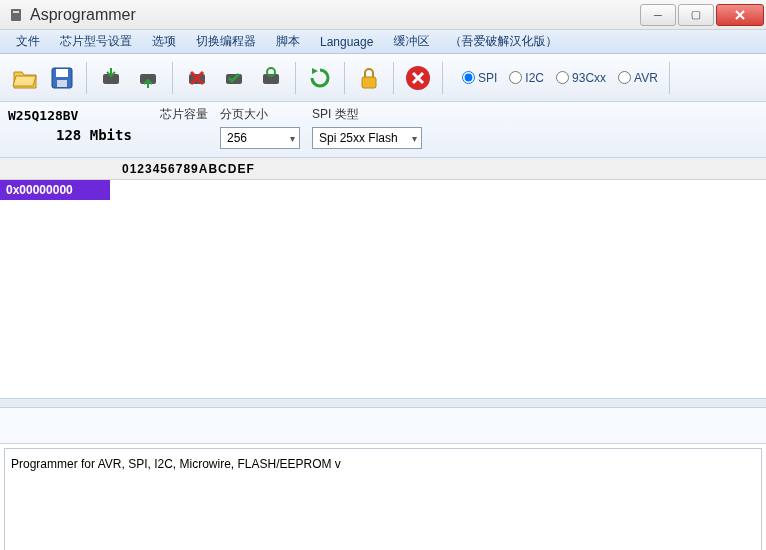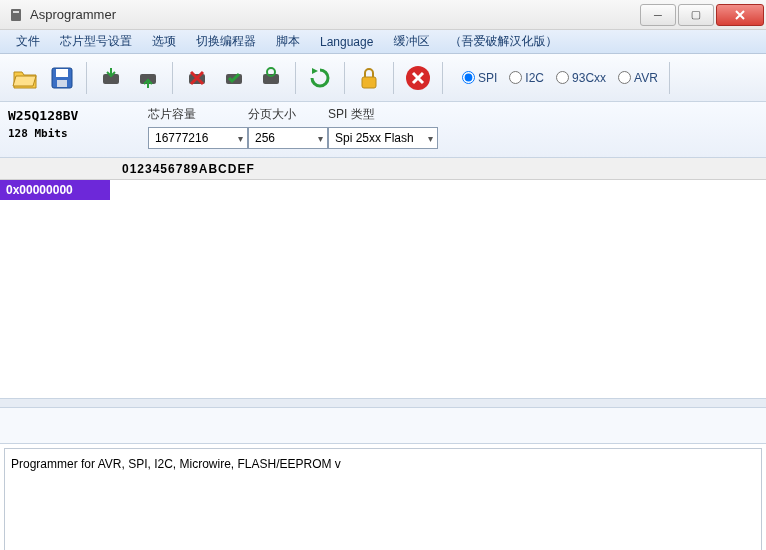--- a/index.html
+++ b/index.html
@@ -1,39 +1,39 @@
 <!DOCTYPE html>
 <html><head>
 <meta charset="utf-8">
 <style>
 * { box-sizing: border-box; margin: 0; padding: 0; }
 body { font-family: "Microsoft YaHei", Tahoma, sans-serif; font-size: 12px; background: #fff; width: 766px; height: 550px; overflow: hidden; }
 
 .titlebar { height: 30px; background: linear-gradient(#f8f8f8, #e9e9e9); border-bottom: 1px solid #d0d0d0; display: flex; align-items: center; padding: 0 2px 0 8px; }
 .titlebar .app-icon { width: 16px; height: 16px; margin-right: 6px; }
-.titlebar .title { color: #333; flex: 1; font-size: 13px; }
+.titlebar .title { color: #333; flex: 1; font-size: 16px; }
 .win-btns { display: flex; gap: 2px; }
 .win-btn { width: 36px; height: 22px; background: linear-gradient(#fcfcfc, #e4e4e4); border: 1px solid #b0b0b0; border-radius: 3px; display: flex; align-items: center; justify-content: center; font-size: 11px; color: #444; cursor: pointer; }
 .win-btn.close { background: linear-gradient(#f28d87, #d84137); border-color: #a92c25; color: #fff; width: 48px; }
 
 .menubar { height: 24px; background: linear-gradient(#e8f0fb, #d5e4f7); border-bottom: 1px solid #b8c8dc; display: flex; align-items: center; padding: 0 6px; }
 .menu-item { padding: 3px 10px; color: #1a3e6e; cursor: pointer; }
 
 .toolbar { height: 48px; background: linear-gradient(#fafcff, #e8eef7); border-bottom: 1px solid #c8d4e2; display: flex; align-items: center; padding: 0 8px; gap: 3px; }
 .tool-btn { width: 34px; height: 34px; display: flex; align-items: center; justify-content: center; border: 1px solid transparent; border-radius: 3px; cursor: pointer; }
 .tool-sep { width: 1px; height: 32px; background: #c0cad6; margin: 0 4px; }
 
 .radio-group { display: flex; align-items: center; gap: 4px; margin-left: 8px; }
 .radio-item { display: flex; align-items: center; gap: 3px; color: #2a4b7c; font-size: 12px; cursor: pointer; padding: 0 4px; }
 .radio-item input { margin: 0; }
 
-.config-row { height: 56px; background: linear-gradient(#f7faff, #eaf0f9); border-bottom: 1px solid #c8d4e2; display: flex; padding: 4px 8px; }
+.config-row { height: 56px; background: linear-gradient(#f7faff, #eaf0f9); border-bottom: 1px solid #c8d4e2; display: flex; padding: 4px 8px; gap: 12px; }
 .chip-info { width: 140px; padding: 2px 0; font-family: Consolas, monospace; }
 .chip-name { font-weight: bold; font-size: 13px; }
-.chip-size { font-weight: bold; font-size: 11px; margin-top: 4px; }
+.chip-size { font-weight: bold; font-size: 14px; margin-top: 4px; margin-left: 48px; }
 .config-col { display: flex; flex-direction: column; align-items: flex-start; gap: 4px; }
 .config-label { font-size: 12px; color: #333; }
 .combo { height: 22px; border: 1px solid #8a9bb0; background: #fff; padding: 0 20px 0 6px; font-size: 12px; position: relative; display: flex; align-items: center; min-width: 80px; cursor: pointer; }
 .combo::after { content: "▾"; position: absolute; right: 4px; color: #555; font-size: 10px; }
 .hex-header { height: 22px; display: flex; align-items: center; background: #f0f0f0; border-bottom: 1px solid #d0d0d0; }
 .hex-offset-hdr { width: 110px; }
 .hex-col-hdr { padding-left: 6px; font-weight: bold; letter-spacing: 1px; }
 .hex-ascii-hdr { margin-left: 12px; font-weight: bold; letter-spacing: 1px; }
 .hex-row { display: flex; height: 20px; align-items: stretch; }
 .hex-offset { width: 110px; background: #6d28d9; color: #fff; font-weight: bold; display: flex; align-items: center; padding-left: 6px; }
@@ -169,23 +169,20 @@
   <div class="tool-sep"></div>
 </div>
 
 <div class="config-row">
   <div class="chip-info">
     <div class="chip-name">W25Q128BV</div>
     <div class="chip-size">128 Mbits</div>
   </div>
   <div class="config-col">
     <span class="config-label">芯片容量</span>
-    <div class="combo" style="min-width:100px">
-        <span>16777216</span>
-      </div>
   </div>
   <div class="config-col">
     <span class="config-label">分页大小</span>
     <div class="combo" style="min-width:80px">
         <span>256</span>
       </div>
   </div>
   <div class="config-col">
     <span class="config-label">SPI 类型</span>
     <div class="combo" style="min-width:110px">

